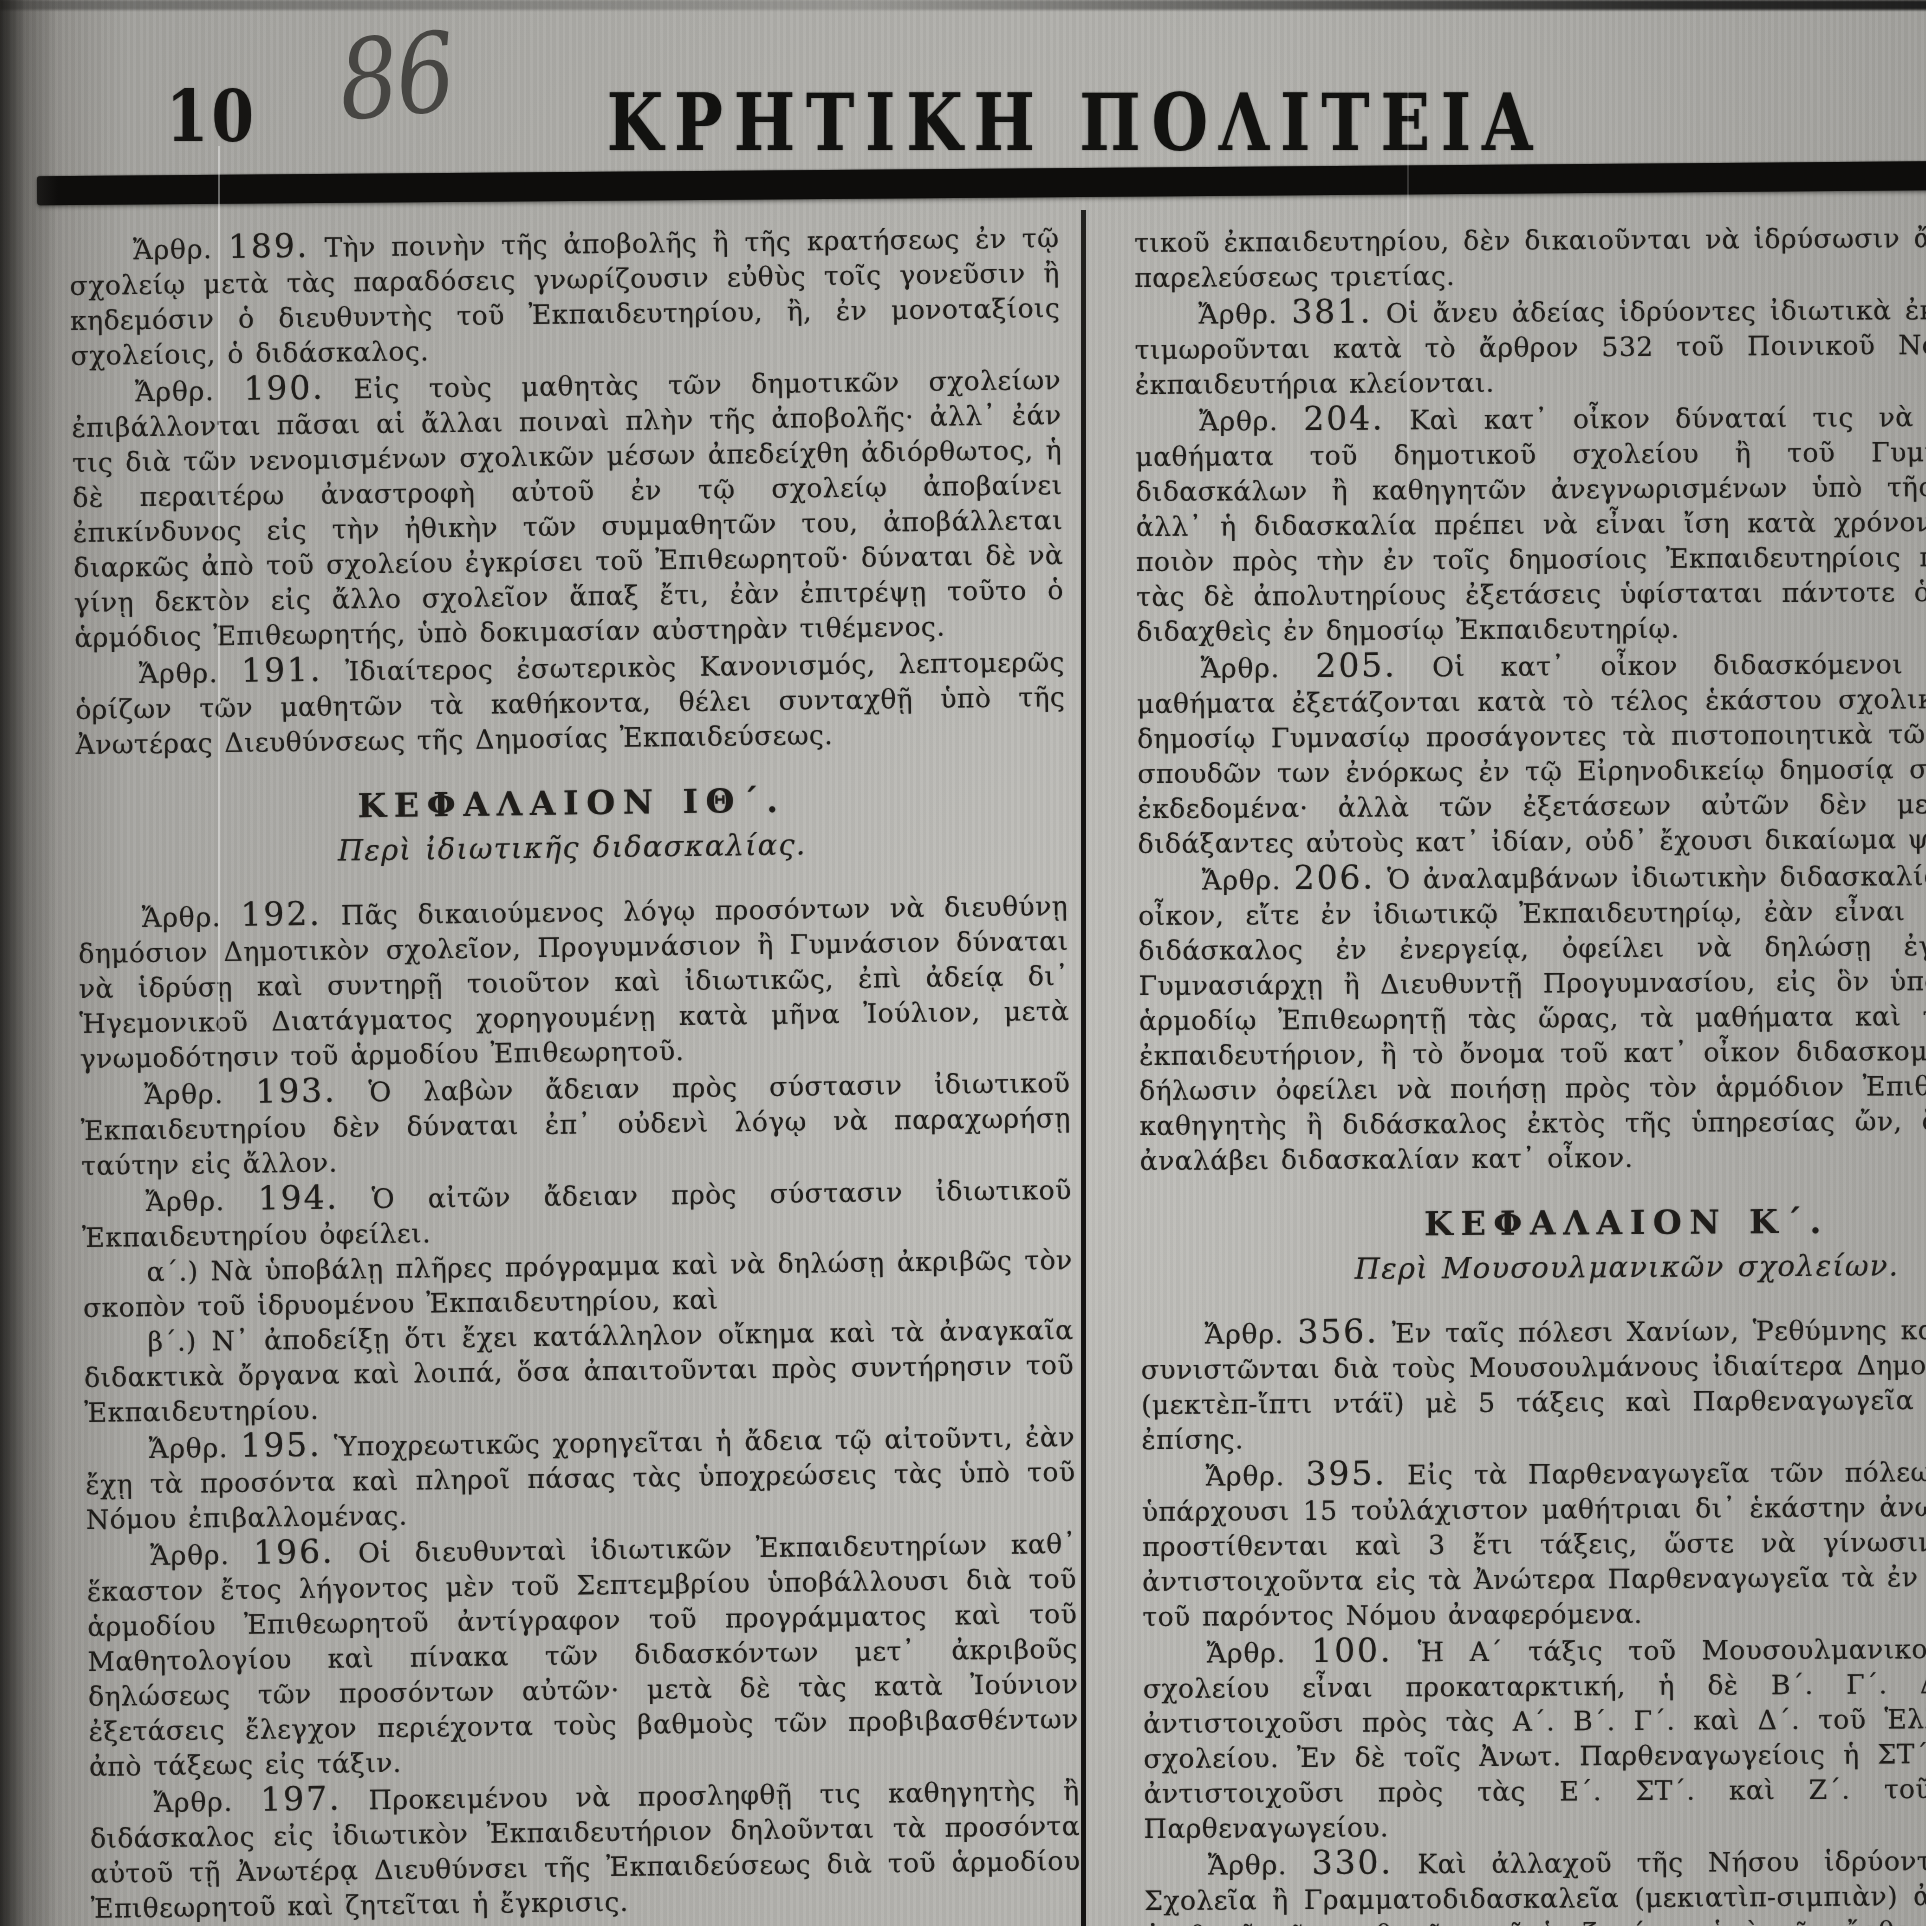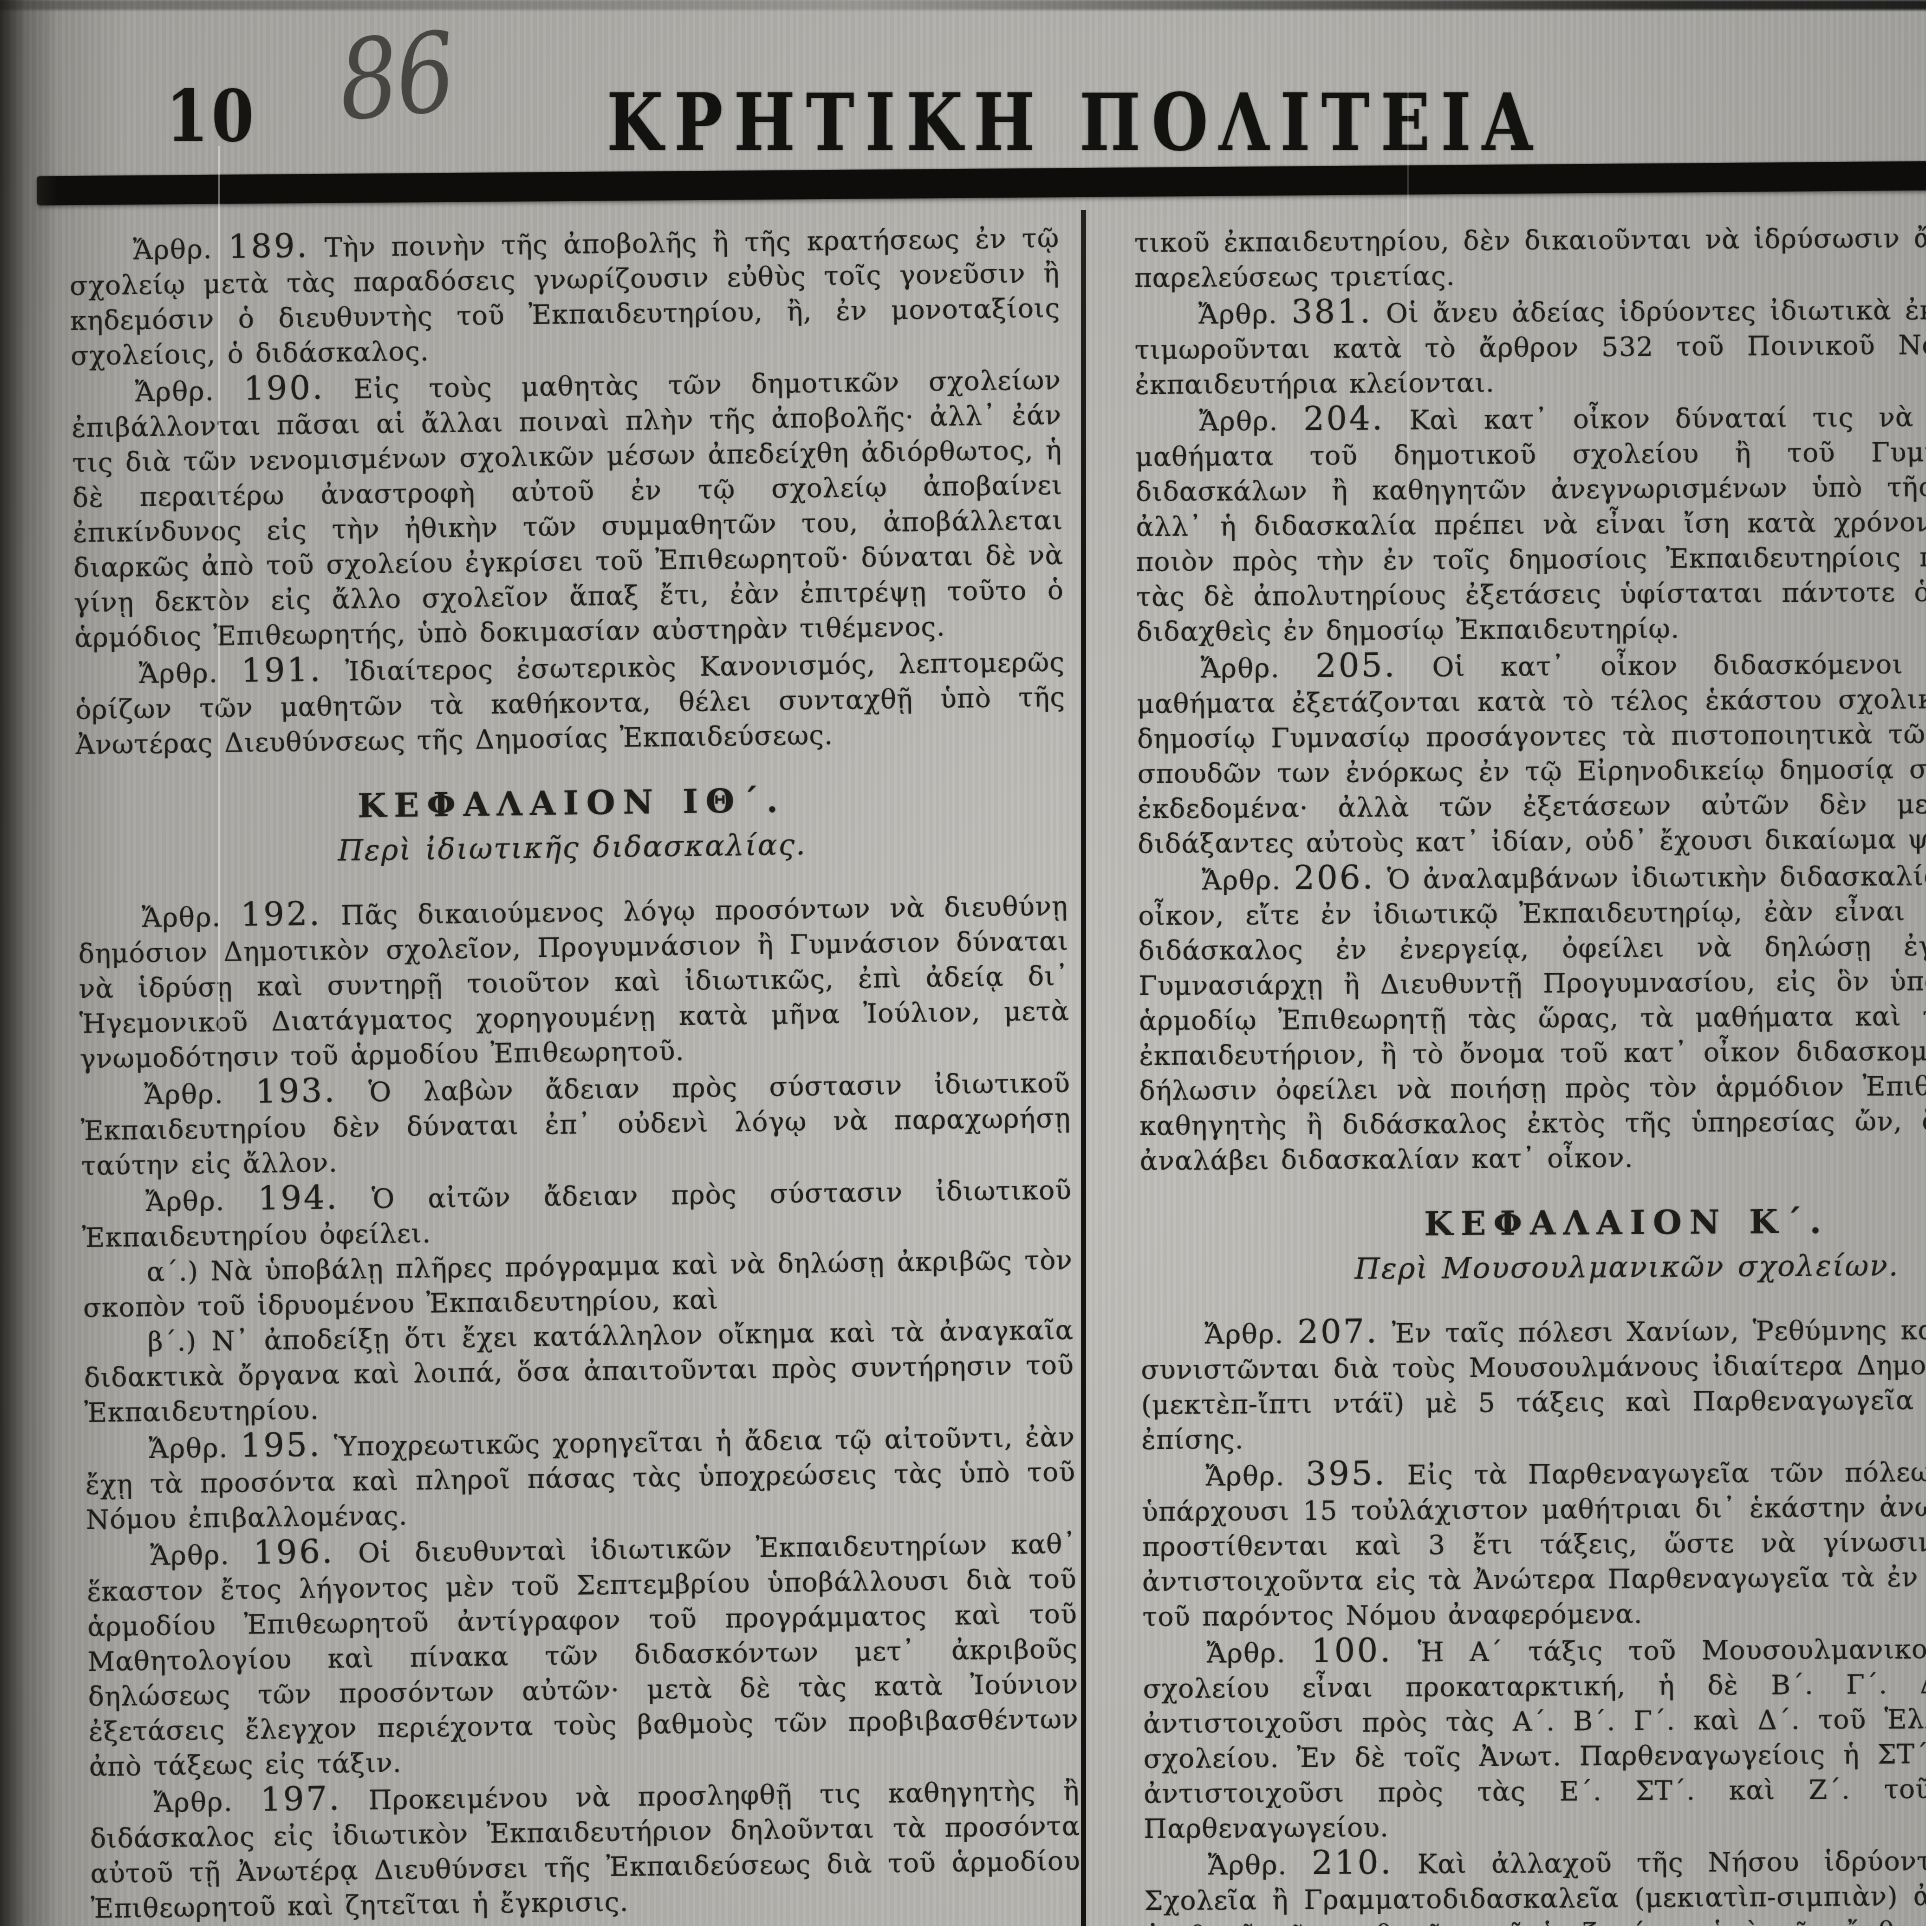--- a/index.html
+++ b/index.html
@@ -79,24 +79,24 @@
     </div>
   <div class="divider"></div>
   <div class="col col-right" id="col-right">
       <p class="continuation"><span>τικοῦ ἐκπαιδευτηρίου, δὲν δικαιοῦνται νὰ ἱδρύσωσιν ἄλλο πρὸ τῆς παρελεύσεως τριετίας.</span></p>
       <p class="article"><span class="art-label">Ἄρθρ.</span> <span class="art-num">381.</span> <span>Οἱ ἄνευ ἀδείας ἱδρύοντες ἰδιωτικὰ ἐκπαιδευτήρια τιμωροῦνται κατὰ τὸ ἄρθρον 532 τοῦ Ποινικοῦ Νόμου, τὰ δὲ ἐκπαιδευτήρια κλείονται.</span></p>
       <p class="article"><span class="art-label">Ἄρθρ.</span> <span class="art-num">204.</span> <span>Καὶ κατ᾽ οἶκον δύναταί τις νὰ διδαχθῇ τὰ μαθήματα τοῦ δημοτικοῦ σχολείου ἢ τοῦ Γυμνασίου ὑπὸ διδασκάλων ἢ καθηγητῶν ἀνεγνωρισμένων ὑπὸ τῆς Πολιτείας· ἀλλ᾽ ἡ διδασκαλία πρέπει νὰ εἶναι ἴση κατὰ χρόνον, ποσὸν καὶ ποιὸν πρὸς τὴν ἐν τοῖς δημοσίοις Ἐκπαιδευτηρίοις παρεχομένην· τὰς δὲ ἀπολυτηρίους ἐξετάσεις ὑφίσταται πάντοτε ὁ κατ᾽ οἶκον διδαχθεὶς ἐν δημοσίῳ Ἐκπαιδευτηρίῳ.</span></p>
       <p class="article"><span class="art-label">Ἄρθρ.</span> <span class="art-num">205.</span> <span>Οἱ κατ᾽ οἶκον διδασκόμενοι Γυμνασιακὰ μαθήματα ἐξετάζονται κατὰ τὸ τέλος ἑκάστου σχολικοῦ ἔτους ἐν δημοσίῳ Γυμνασίῳ προσάγοντες τὰ πιστοποιητικὰ τῶν κατ᾽ ἰδίαν σπουδῶν των ἐνόρκως ἐν τῷ Εἰρηνοδικείῳ δημοσίᾳ συνεδριάζοντι ἐκδεδομένα· ἀλλὰ τῶν ἐξετάσεων αὐτῶν δὲν μετέχουσιν οἱ διδάξαντες αὐτοὺς κατ᾽ ἰδίαν, οὐδ᾽ ἔχουσι δικαίωμα ψήφου.</span></p>
       <p class="article"><span class="art-label">Ἄρθρ.</span> <span class="art-num">206.</span> <span>Ὁ ἀναλαμβάνων ἰδιωτικὴν διδασκαλίαν, εἴτε κατ᾽ οἶκον, εἴτε ἐν ἰδιωτικῷ Ἐκπαιδευτηρίῳ, ἐὰν εἶναι καθηγητὴς ἢ διδάσκαλος ἐν ἐνεργείᾳ, ὀφείλει νὰ δηλώσῃ ἐγγράφως τῷ Γυμνασιάρχῃ ἢ Διευθυντῇ Προγυμνασίου, εἰς ὃν ὑπάγεται ἢ τῷ ἁρμοδίῳ Ἐπιθεωρητῇ τὰς ὥρας, τὰ μαθήματα καὶ τὸ ἰδιωτικὸν ἐκπαιδευτήριον, ἢ τὸ ὄνομα τοῦ κατ᾽ οἶκον διδασκομένου· ὁμοίαν δήλωσιν ὀφείλει νὰ ποιήσῃ πρὸς τὸν ἁρμόδιον Ἐπιθεωρητὴν καὶ καθηγητὴς ἢ διδάσκαλος ἐκτὸς τῆς ὑπηρεσίας ὤν, ὅστις ἤθελεν ἀναλάβει διδασκαλίαν κατ᾽ οἶκον.</span></p>
       <p class="chapter"><span>ΚΕΦΑΛΑΙΟΝ Κ΄.</span></p>
       <p class="subtitle"><span>Περὶ Μουσουλμανικῶν σχολείων.</span></p>
-      <p class="article"><span class="art-label">Ἄρθρ.</span> <span class="art-num">207.</span> <span>Ἐν ταῖς πόλεσι Χανίων, Ῥεθύμνης καὶ Ἡρακλείου συνιστῶνται διὰ τοὺς Μουσουλμάνους ἰδιαίτερα Δημοτικὰ Σχολεῖα (μεκτὲπ-ἴπτι ντάϊ) μὲ 5 τάξεις καὶ Παρθεναγωγεῖα μὲ 5 τάξεις ἐπίσης.</span></p>
+      <p class="article"><span class="art-label">Ἄρθρ.</span> <span class="art-num">356.</span> <span>Ἐν ταῖς πόλεσι Χανίων, Ῥεθύμνης καὶ Ἡρακλείου συνιστῶνται διὰ τοὺς Μουσουλμάνους ἰδιαίτερα Δημοτικὰ Σχολεῖα (μεκτὲπ-ἴπτι ντάϊ) μὲ 5 τάξεις καὶ Παρθεναγωγεῖα μὲ 5 τάξεις ἐπίσης.</span></p>
       <p class="article"><span class="art-label">Ἄρθρ.</span> <span class="art-num">395.</span> <span>Εἰς τὰ Παρθεναγωγεῖα τῶν πόλεων, ἐφ᾽ ὅσον ὑπάρχουσι 15 τοὐλάχιστον μαθήτριαι δι᾽ ἑκάστην ἀνωτέραν τάξιν, προστίθενται καὶ 3 ἔτι τάξεις, ὥστε νὰ γίνωσιν ὀκτατάξια, ἀντιστοιχοῦντα εἰς τὰ Ἀνώτερα Παρθεναγωγεῖα τὰ ἐν τῷ ἄρθρῳ 13 τοῦ παρόντος Νόμου ἀναφερόμενα.</span></p>
       <p class="article"><span class="art-label">Ἄρθρ.</span> <span class="art-num">100.</span> <span>Ἡ Α΄ τάξις τοῦ Μουσουλμανικοῦ Δημοτικοῦ σχολείου εἶναι προκαταρκτική, ἡ δὲ Β΄. Γ΄. Δ΄. καὶ Ε΄. ἀντιστοιχοῦσι πρὸς τὰς Α΄. Β΄. Γ΄. καὶ Δ΄. τοῦ Ἑλληνικοῦ Δημ. σχολείου. Ἐν δὲ τοῖς Ἀνωτ. Παρθεναγωγείοις ἡ ΣΤ΄. Ζ΄. καὶ Η΄ ἀντιστοιχοῦσι πρὸς τὰς Ε΄. ΣΤ΄. καὶ Ζ΄. τοῦ Ἑλληνικοῦ Παρθεναγωγείου.</span></p>
-      <p class="article"><span class="art-label">Ἄρθρ.</span> <span class="art-num">210.</span> <span>Καὶ ἀλλαχοῦ τῆς Νήσου ἱδρύονται Δημοτικὰ Σχολεῖα ἢ Γραμματοδιδασκαλεῖα (μεκιατὶπ-σιμπιὰν) ἀναλόγως τοῦ ἀριθμοῦ τῶν μαθητῶν τοῦ ὁριζομένου ὑπὸ τῶν ἄρθρων 11, 12 καὶ 16 τοῦ παρόντος Νόμου.</span></p>
+      <p class="article"><span class="art-label">Ἄρθρ.</span> <span class="art-num">330.</span> <span>Καὶ ἀλλαχοῦ τῆς Νήσου ἱδρύονται Δημοτικὰ Σχολεῖα ἢ Γραμματοδιδασκαλεῖα (μεκιατὶπ-σιμπιὰν) ἀναλόγως τοῦ ἀριθμοῦ τῶν μαθητῶν τοῦ ὁριζομένου ὑπὸ τῶν ἄρθρων 11, 12 καὶ 16 τοῦ παρόντος Νόμου.</span></p>
     </div>
 
   <div class="scratch s1"></div>
 
   <div class="scratch s3"></div>
   <div class="edge-top"></div>
   <div class="edge-left"></div>
 
 </div>
 

